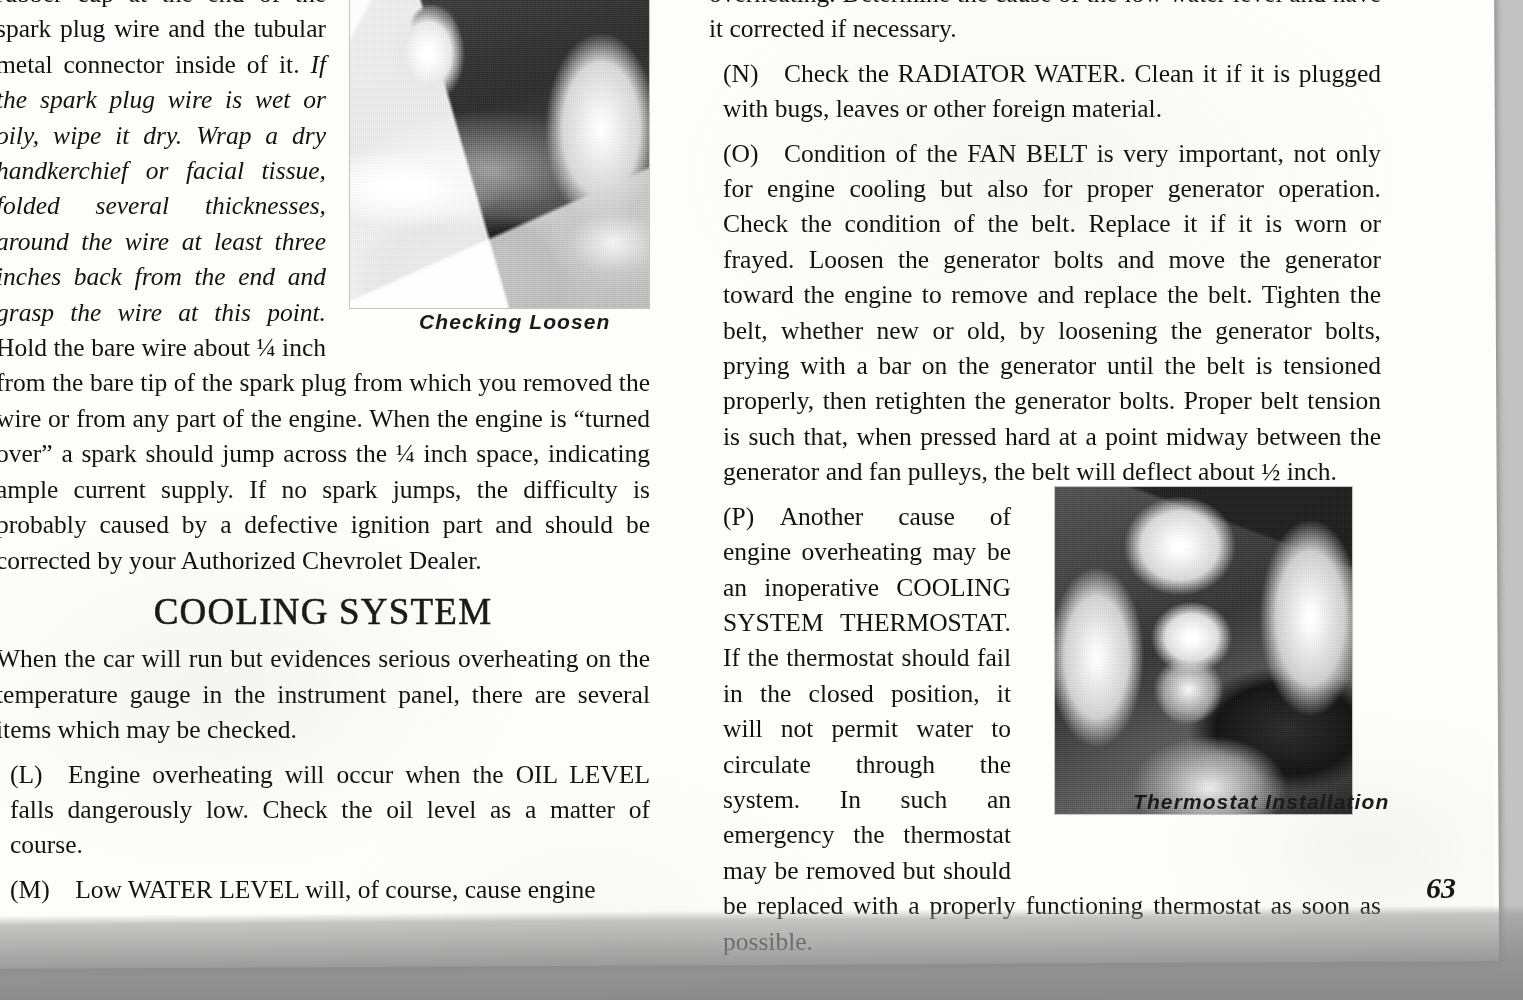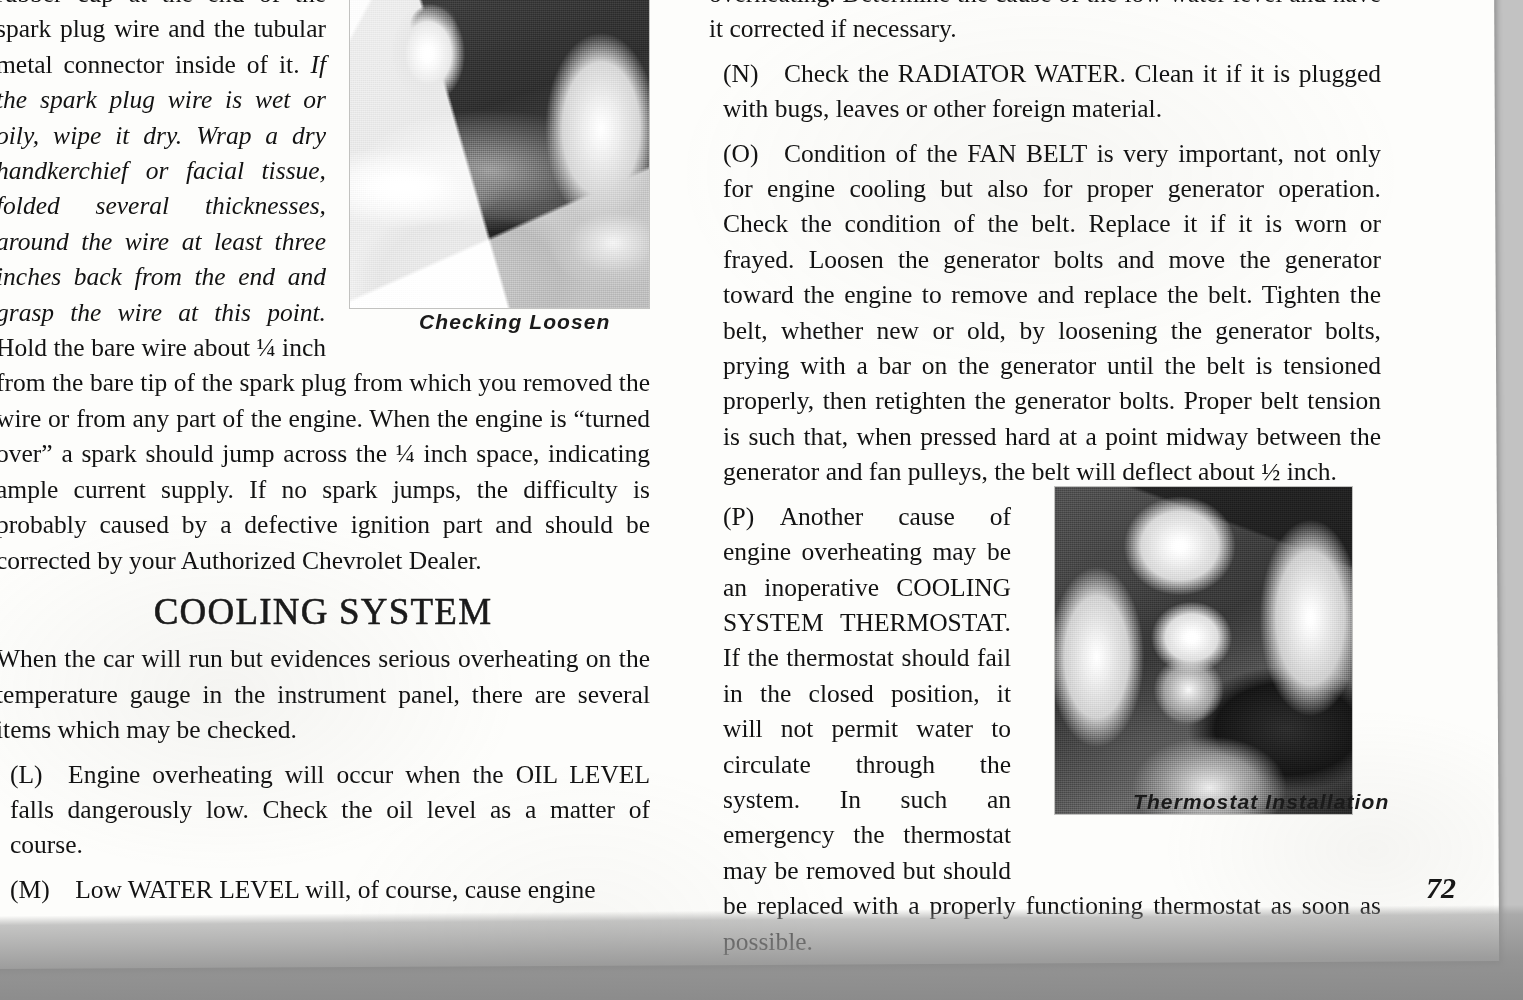--- a/index.html
+++ b/index.html
@@ -222,18 +222,18 @@
       <div class="photo" id="photo-spark">
         <div class="grain"></div>
       </div>
       <div class="caption" id="caption-spark">Checking Loosen</div>
 
       <div class="photo" id="photo-thermostat">
         <div class="grain"></div>
       </div>
       <div class="caption" id="caption-thermostat">Thermostat Installation</div>
 
-      <div class="folio">72</div>
+      <div class="folio">63</div>
     </div>
   </div>
 
   <div class="bottom-shadow"></div>
 </div>
 
 </body></html>

